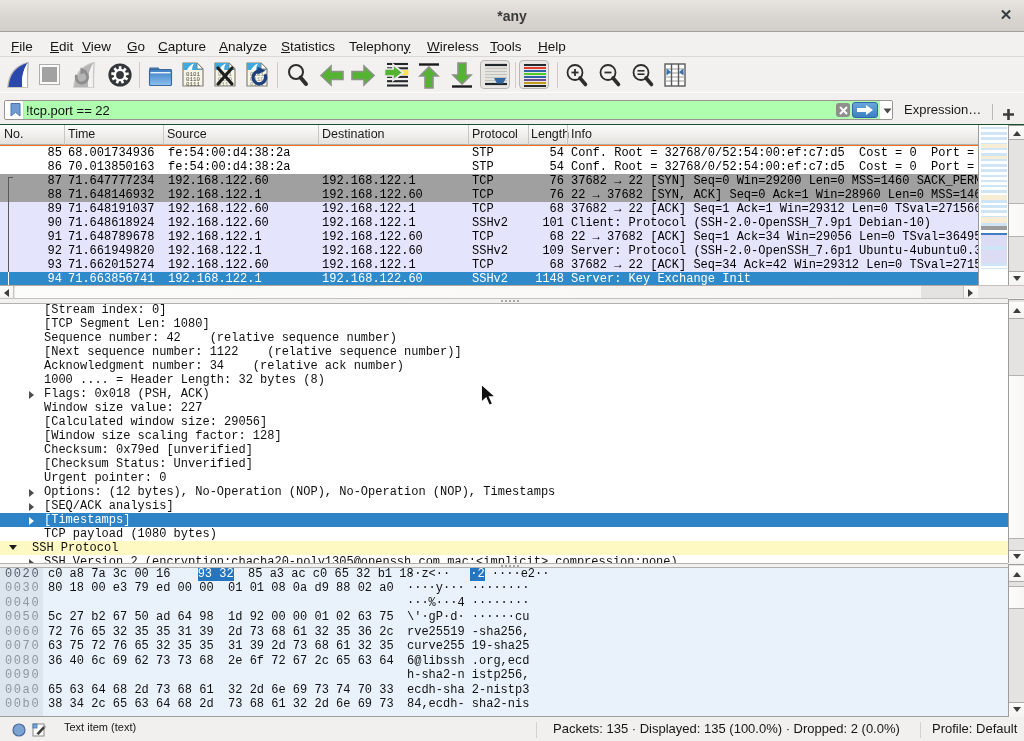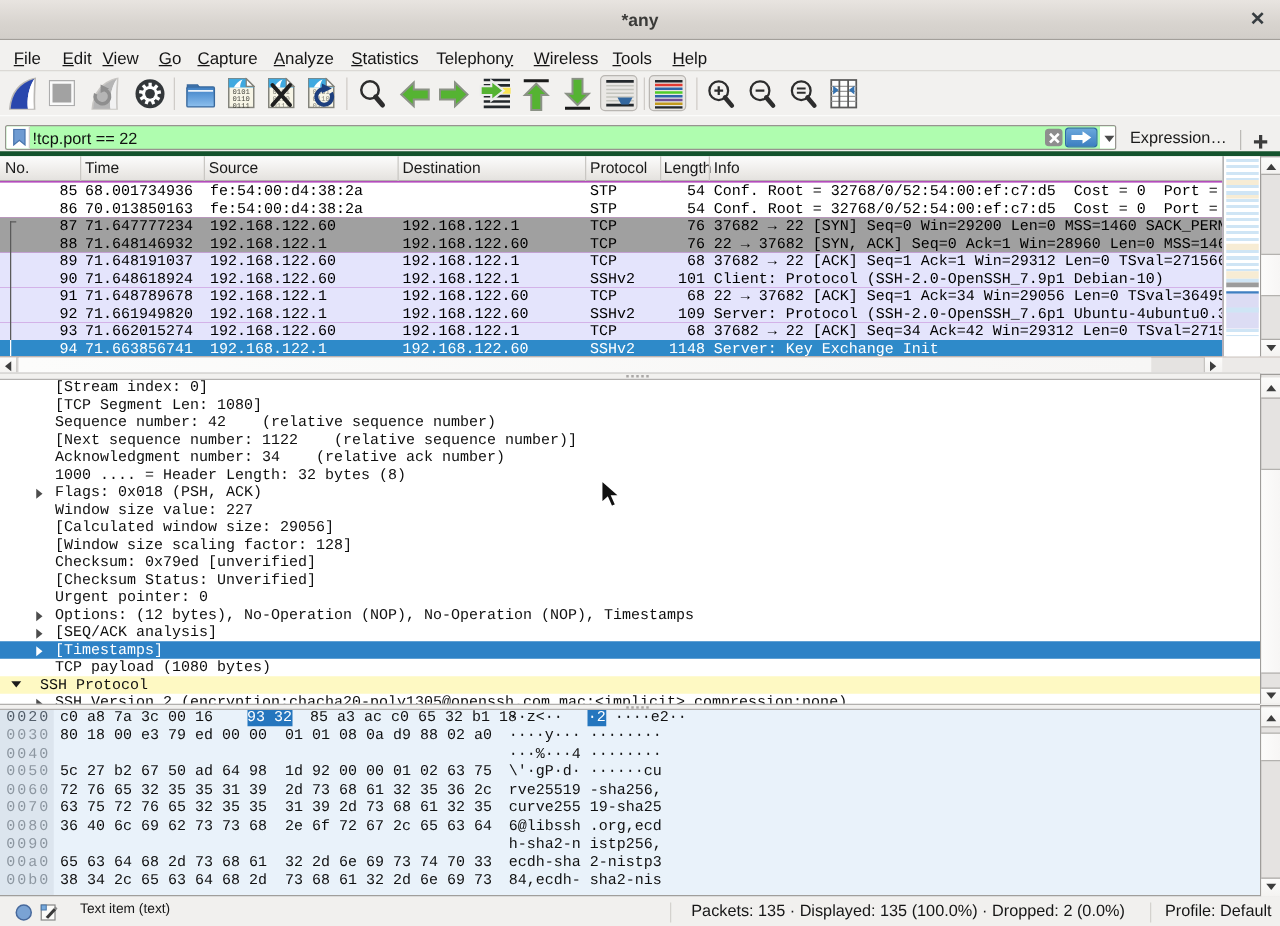--- a/index.html
+++ b/index.html
@@ -23,21 +23,21 @@
   .mi { position:absolute; top:6.5px; font-size:13.5px; color:#151515; }
 
   
   #toolbar { left:0; top:58px; width:1024px; height:34px; background:#f2f1ef; }
   .tsep { position:absolute; top:4px; width:1px; height:26px; background:#cfccc8; }
   .tbtn { position:absolute; top:2px; width:30px; height:29px; border-radius:3px; }
   .pressed { background:#e9e7e4; border:1px solid #b9b6b2; border-radius:4px; }
 
   
   #filterbar { left:0; top:92px; width:1024px; height:33px; background:#f1f0ee;
-    border-top:1px solid #fbfbfa; border-bottom:4px solid #14532d; }
+    border-top:1px solid #fbfbfa; border-bottom:1px solid #14532d; }
   #finput { position:absolute; left:4px; top:7px; width:889px; height:20px;
     border:1px solid #97948f; border-radius:2px; background:#affdaf; overflow:hidden; }
   #fbook { position:absolute; left:0; top:0; width:19px; height:18px; background:#ffffff;
     border-right:1px solid #d6d4d0; }
   #ftext { position:absolute; left:21px; top:2px; font-size:13px; color:#111; }
   #fclear { position:absolute; left:831px; top:2px; width:14px; height:14px;
     background:#8e8e8e; border-radius:3px; }
   #fapply { position:absolute; left:847px; top:1px; width:26px; height:16px;
     background:linear-gradient(#6aa7dc,#3d7fc1); border:1px solid #2e6aa8; border-radius:3px; }
   #fdrop { position:absolute; left:875px; top:0px; width:14px; height:18px; background:#fff; }
@@ -46,21 +46,21 @@
   #fplus { position:absolute; left:1003px; top:13px; }
 
   
   #pheader { left:0; top:125px; width:978px; height:20px;
     background:linear-gradient(#fcfcfc,#eceae7 70%,#e4e2df);
     border-bottom:1px solid #b3b1ad; }
   .hcol { position:absolute; top:2px; font-size:12.5px; color:#1a1a1a; }
   .hsep { position:absolute; top:0; width:1px; height:20px; background:#c9c7c3; }
 
   
-  #plist { left:0; top:145px; width:978px; height:140px; background:#a21caf; overflow:hidden; }
+  #plist { left:0; top:145px; width:978px; height:140px; background:#f97316; overflow:hidden; }
   .prow { position:absolute; left:0; width:978px; height:14px; font-size:12px;
     line-height:14px; white-space:pre; overflow:hidden; }
   .prow span { position:absolute; top:0; }
   .c-no { left:0; width:62px; text-align:right; }
   .c-time { left:68px; }
   .c-src { left:168px; }
   .c-dst { left:322px; }
   .c-proto { left:472px; }
   .c-len { left:504px; width:60px; text-align:right; }
   .c-info { left:571px; width:407px; overflow:hidden; }

